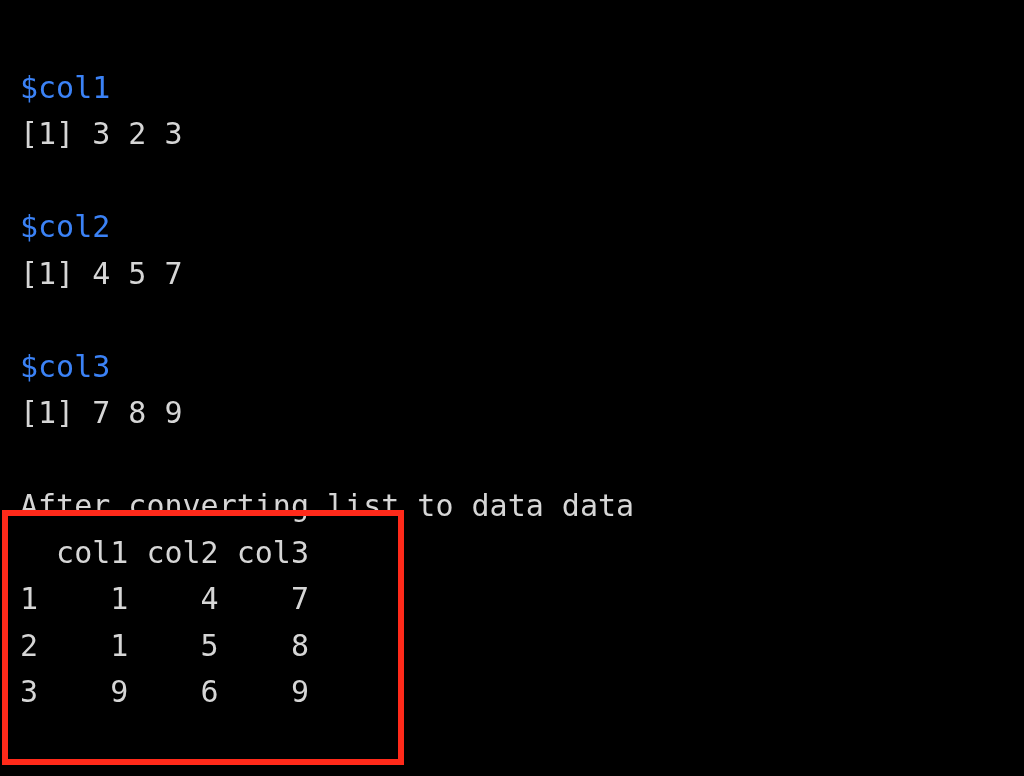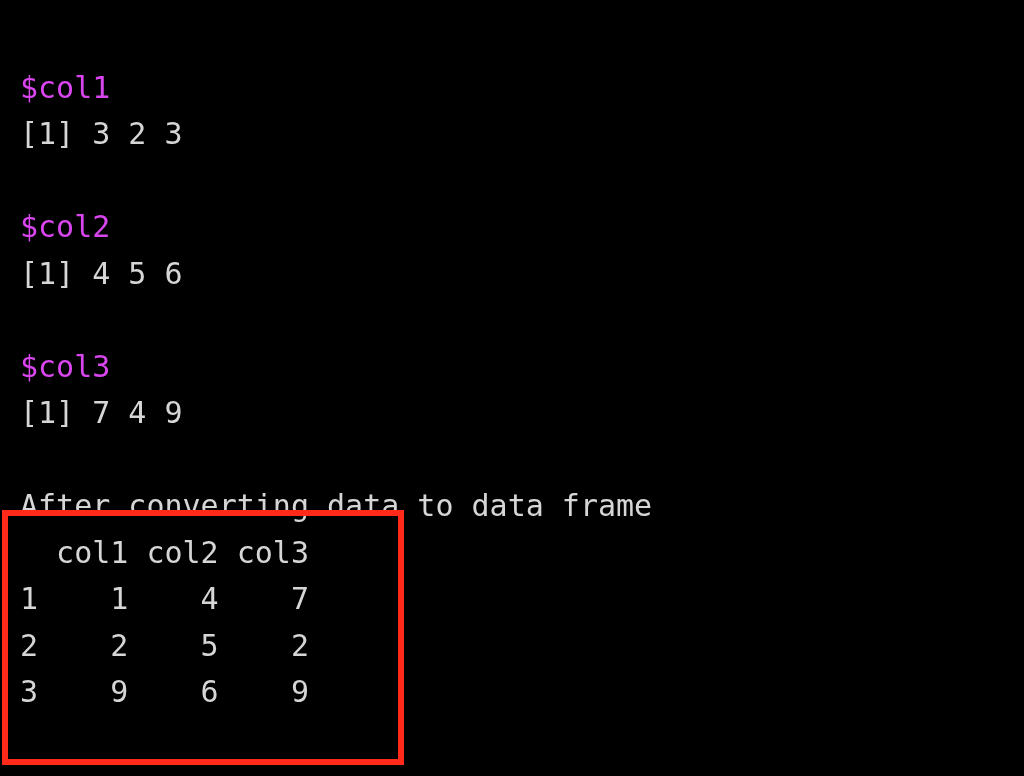--- a/index.html
+++ b/index.html
@@ -12,40 +12,40 @@
     }
     .terminal {
       padding: 18px 20px;
       font-family: "Consolas", "Menlo", "DejaVu Sans Mono", monospace;
       font-size: 30px;
       line-height: 1.55;
       color: #d6d6d6;
       white-space: pre;
       position: relative;
     }
-    .list-name { color: #d946ef; }
+    .list-name { color: #3b82f6; }
     .highlight-box {
       position: absolute;
       border: 6px solid #ff2a1a;
       box-sizing: border-box;
       pointer-events: none;
     }
   </style>
 </head>
 <body>
 
 <div class="terminal">
 <span class="list-name">$col1</span>
 <span>[1] 3 2 3</span>
 
 <span class="list-name">$col2</span>
-<span>[1] 4 5 6</span>
+<span>[1] 4 5 7</span>
 
 <span class="list-name">$col3</span>
-<span>[1] 7 4 9</span>
+<span>[1] 7 8 9</span>
 
-<span>After converting data to data frame</span>
+<span>After converting list to data data</span>
 <span>  col1 col2 col3</span>
 <span>1    1    4    7</span>
-<span>2    2    5    2</span>
+<span>2    1    5    8</span>
 <span>3    9    6    9</span>
 <div class="highlight-box" style="top: 510px; left: 2px; width: 402px; height: 255px;"></div>
 </div>
 
 </body></html>

